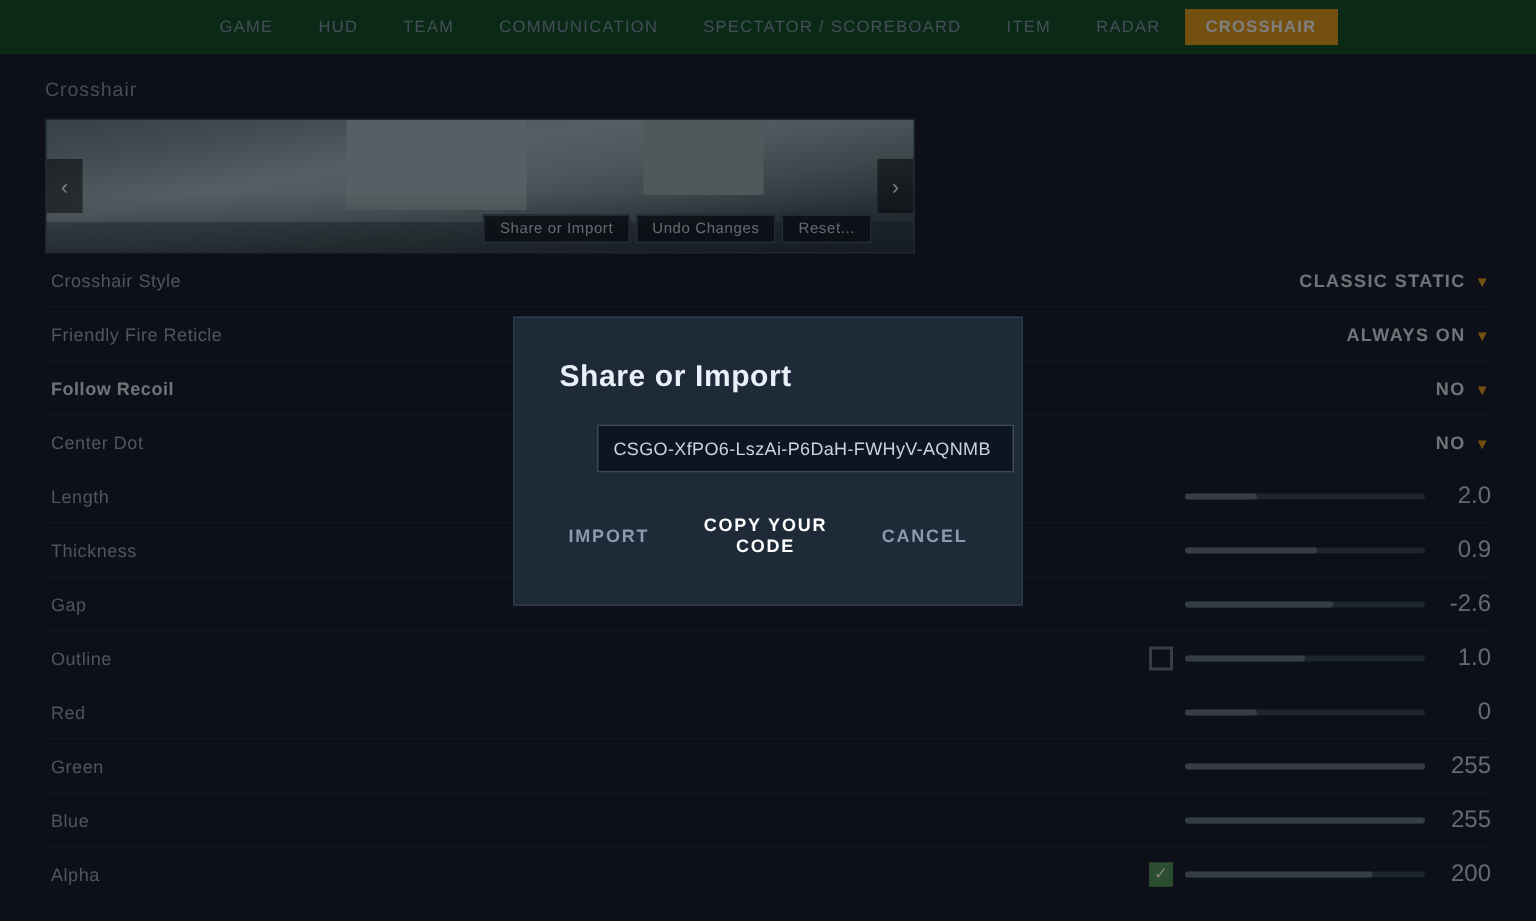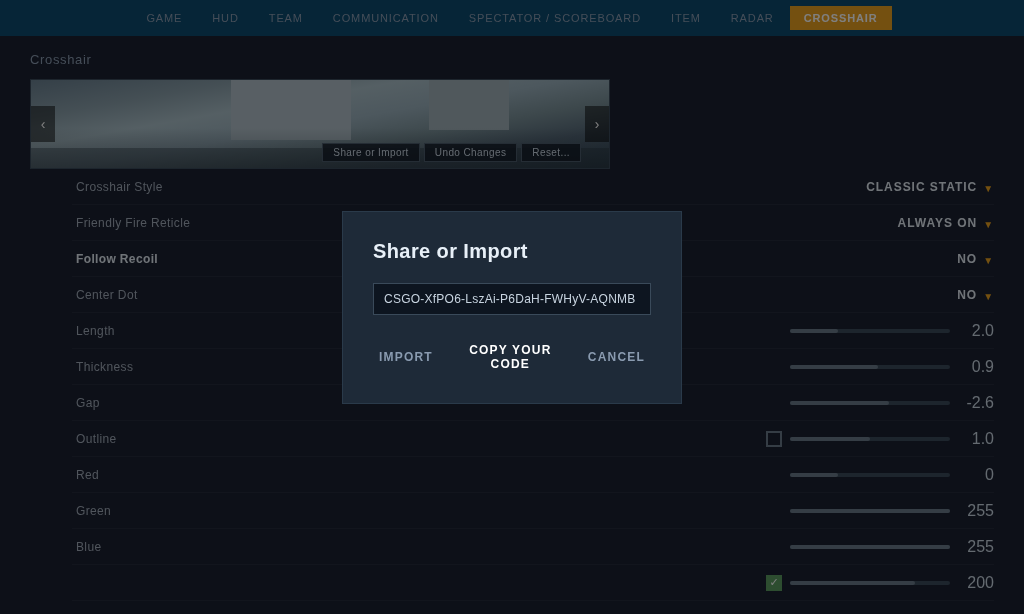--- a/index.html
+++ b/index.html
@@ -11,21 +11,21 @@
       color: #c8cdd6;
       overflow: hidden;
       position: relative;
     }
 
     
     .top-nav {
       display: flex;
       align-items: center;
       justify-content: center;
-      background: #0c4a6e;
+      background: #14532d;
       height: 36px;
       gap: 2px;
     }
     .nav-item {
       padding: 6px 14px;
       font-size: 11px;
       letter-spacing: 0.08em;
       color: #8a9bb0;
       cursor: pointer;
       text-transform: uppercase;
@@ -110,21 +110,20 @@
       cursor: pointer;
       letter-spacing: 0.04em;
     }
 
     
     .settings-row {
       display: flex;
       align-items: center;
       height: 36px;
       border-bottom: 1px solid rgba(255,255,255,0.05);
-      margin-left: 42px;
     }
     .row-label {
       width: 220px;
       font-size: 12px;
       color: #a0aab8;
       padding-left: 4px;
       letter-spacing: 0.03em;
     }
     .row-label.bold { color: #e0e8f0; font-weight: 700; }
     .row-control {
@@ -216,20 +215,21 @@
     .modal-input {
       width: 100%;
       background: #0d1520;
       border: 1px solid #3a4a5a;
       color: #c8d4e0;
       font-size: 12px;
       padding: 8px 10px;
       outline: none;
       letter-spacing: 0.02em;
       margin-bottom: 24px;
+      margin-left: 25px;
     }
     .modal-buttons {
       display: flex;
       align-items: center;
       justify-content: center;
       gap: 8px;
     }
     .modal-btn {
       font-size: 12px;
       font-weight: 700;
@@ -382,20 +382,21 @@
       <span class="row-label">Blue</span>
       <div class="row-control slider-container">
         <div class="slider-track">
           <div class="slider-fill" style="width:100%;"></div>
         </div>
         <span class="slider-value">255</span>
       </div>
     </div>
 
     <div class="settings-row">
+      <span class="row-label">Alpha</span>
       <div class="row-control slider-container">
         <div class="checkbox-ctrl checked">
           <span class="checkmark">✓</span>
         </div>
         <div class="slider-track">
           <div class="slider-fill" style="width:78%;"></div>
         </div>
         <span class="slider-value">200</span>
       </div>
     </div>

